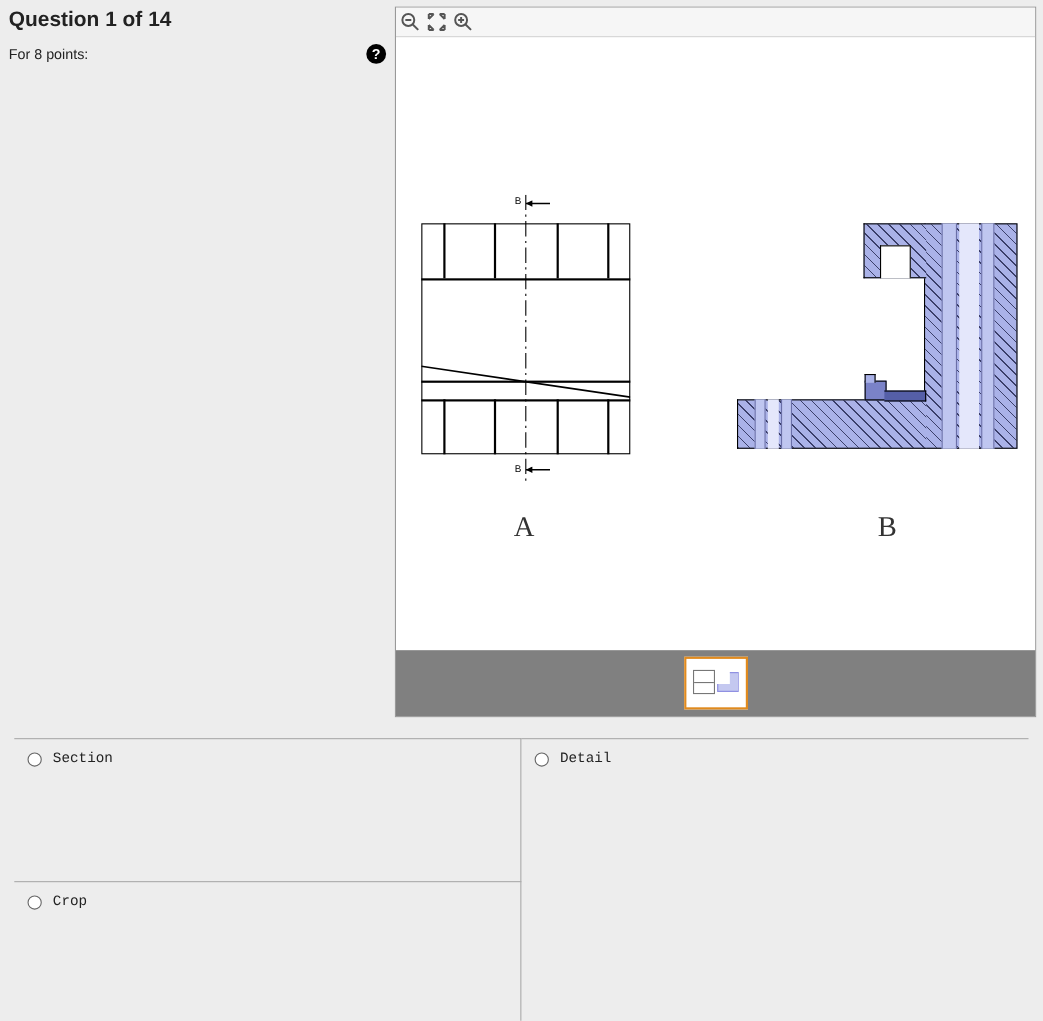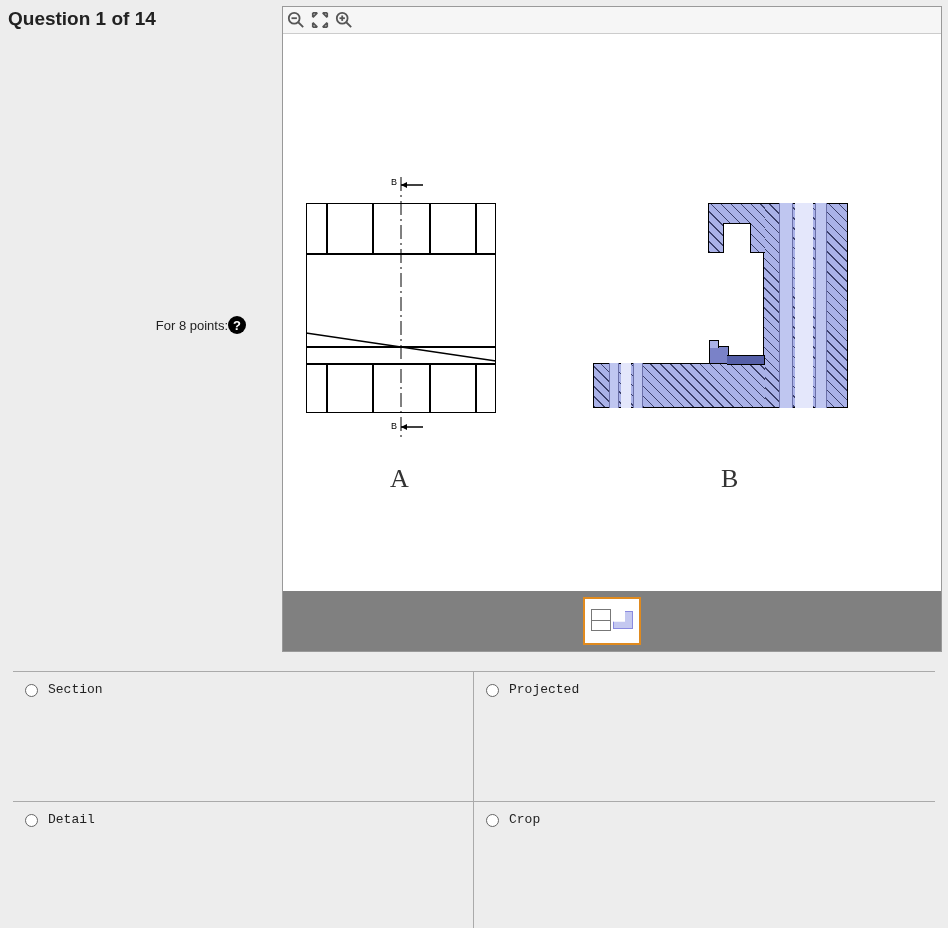--- a/index.html
+++ b/index.html
@@ -9,25 +9,24 @@
     background: #ededed;
     width: 948px;
     height: 928px;
     overflow: hidden;
   }
   .top {
     display: flex;
     height: 658px;
   }
   .left-panel {
-    width: 282px;
+    width: 359px;
     padding: 6px 8px 8px 8px;
     display: flex;
-    flex-direction: row;
-    text-align: center;
+    flex-direction: column;
   }
   .q-title {
     font-size: 19px;
     font-weight: bold;
     color: #222;
     margin-bottom: 10px;
     margin-top: 2px;
   }
   .points-row {
     display: flex;
@@ -328,23 +327,19 @@
   </div>
 </div>
 
 <div class="answers">
   <div class="answer">
     <div class="radio"></div>
     <div class="answer-label">Section</div>
   </div>
   <div class="answer">
     <div class="radio"></div>
-    <div class="answer-label">Projected</div>
-  </div>
-  <div class="answer">
-    <div class="radio"></div>
     <div class="answer-label">Detail</div>
   </div>
   <div class="answer">
     <div class="radio"></div>
     <div class="answer-label">Crop</div>
   </div>
 </div>
 
 </body></html>

